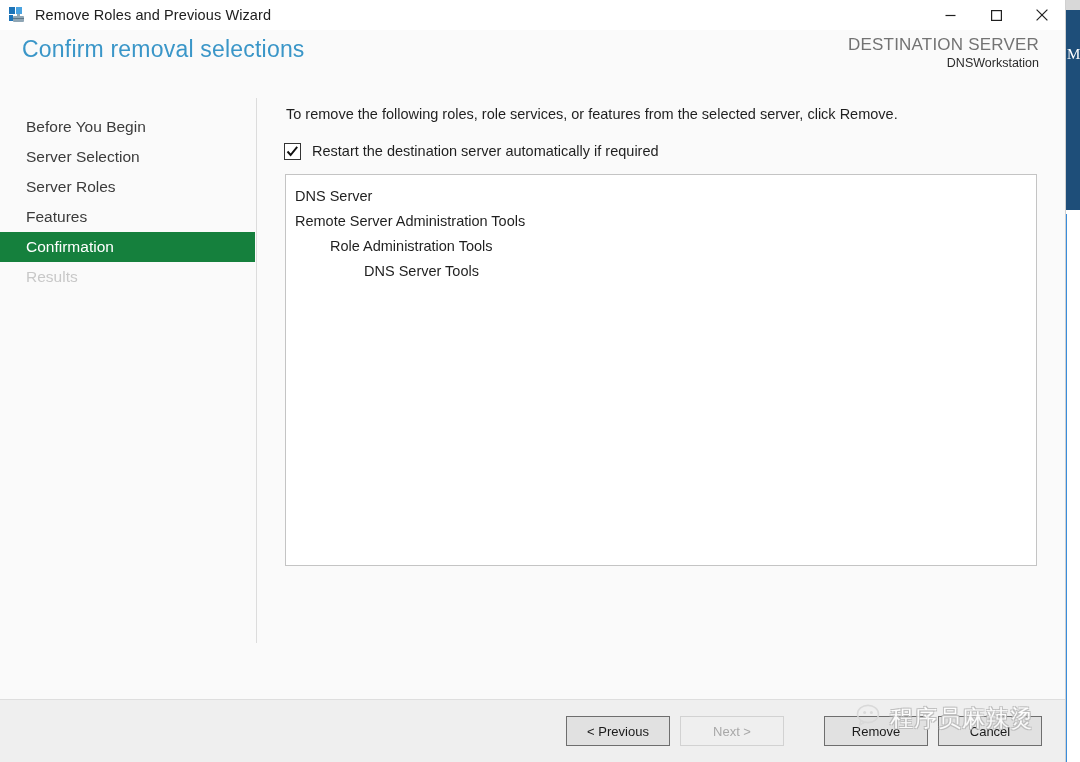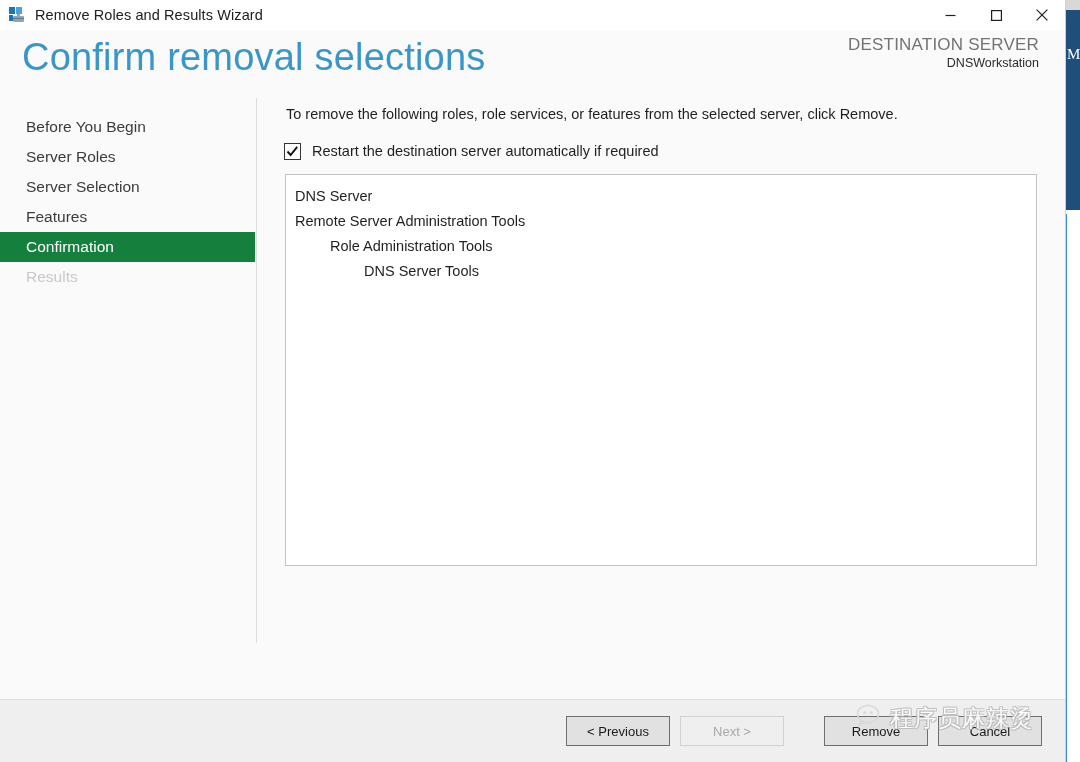--- a/index.html
+++ b/index.html
@@ -104,21 +104,21 @@
   
   #header {
     position: relative;
     height: 68px;
     background: #fafafa;
   }
   #page-title {
     position: absolute;
     left: 22px;
     top: 6px;
-    font-size: 38px;
+    font-size: 23px;
     color: #3a96c8;
     font-weight: normal;
     letter-spacing: 0.2px;
   }
   #dest-server {
     position: absolute;
     right: 26px;
     top: 6px;
     text-align: right;
     line-height: 18px;
@@ -322,21 +322,21 @@
     <div id="app-icon">
       <svg width="18" height="18" viewBox="0 0 18 18">
         <rect x="1" y="1" width="6" height="7" fill="#1e74b8"></rect>
         <rect x="8" y="1" width="6" height="7" fill="#4aa3e0"></rect>
         <rect x="1" y="9" width="4" height="6" fill="#1e74b8"></rect>
         <rect x="5" y="10" width="11" height="6" rx="1" fill="#8fa6b5"></rect>
         <rect x="9" y="8" width="3" height="2" fill="#8fa6b5"></rect>
         <rect x="5" y="12" width="11" height="1" fill="#5d7788"></rect>
       </svg>
     </div>
-    <div id="title-text">Remove Roles and Results Wizard</div>
+    <div id="title-text">Remove Roles and Previous Wizard</div>
 
     <div class="win-btns">
       <div class="win-btn">
         <svg width="11" height="11" viewBox="0 0 11 11">
             <line x1="0.5" y1="5.5" x2="10.5" y2="5.5" stroke="#202020" stroke-width="1.2"></line>
           </svg>
       </div>
       <div class="win-btn">
         <svg width="11" height="11" viewBox="0 0 11 11">
             <rect x="0.6" y="0.6" width="9.8" height="9.8" fill="none" stroke="#202020" stroke-width="1.2"></rect>
@@ -356,22 +356,22 @@
     <div id="dest-server">
       <span class="ds-label">DESTINATION SERVER</span>
       <span class="ds-value">DNSWorkstation</span>
     </div>
   </div>
 
   <div id="body-area">
 
     <div id="sidebar">
       <div class="nav-item">Before You Begin</div>
+      <div class="nav-item">Server Selection</div>
       <div class="nav-item">Server Roles</div>
-      <div class="nav-item">Server Selection</div>
       <div class="nav-item">Features</div>
       <div class="nav-item selected">Confirmation</div>
       <div class="nav-item disabled">Results</div>
     </div>
 
     <div id="content">
 
       <div id="instruction">To remove the following roles, role services, or features from the selected server, click Remove.</div>
 
       <div id="restart-row">

